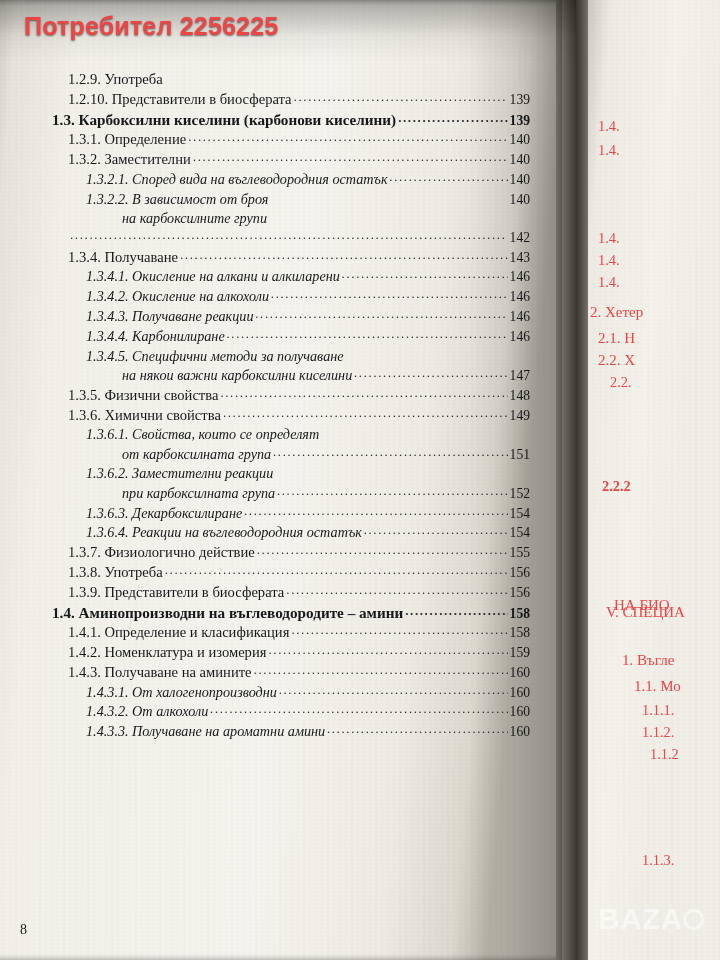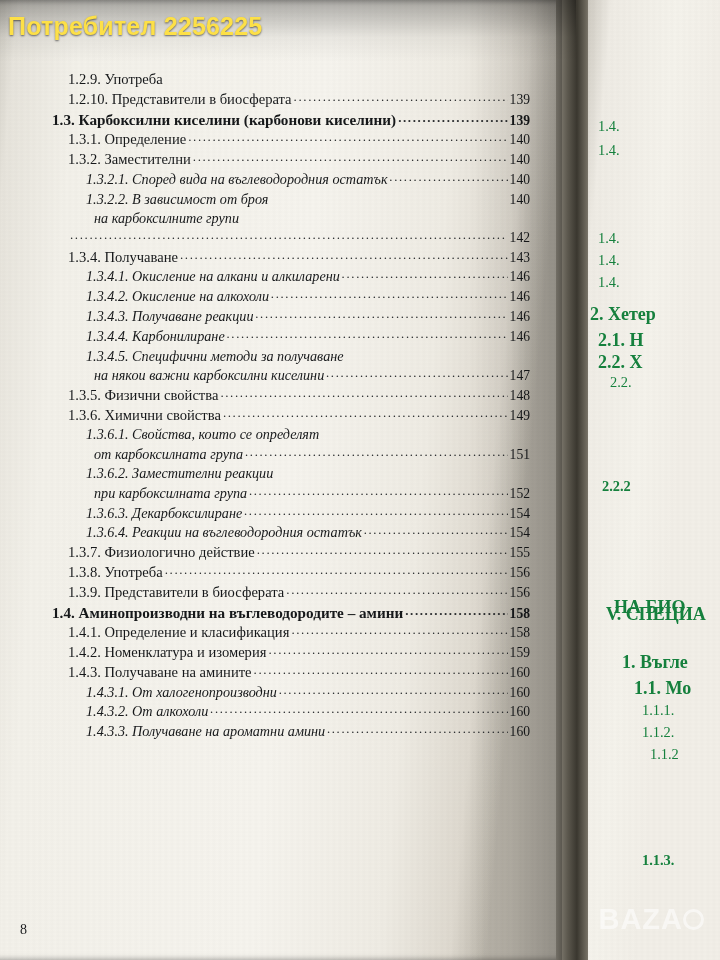--- a/index.html
+++ b/index.html
@@ -58,26 +58,26 @@
     position: absolute;
     inset: 0;
     pointer-events: none;
     background:
       repeating-linear-gradient(0deg, rgba(0,0,0,0.012) 0px, rgba(0,0,0,0) 2px, rgba(0,0,0,0.012) 4px),
       repeating-linear-gradient(90deg, rgba(0,0,0,0.010) 0px, rgba(0,0,0,0) 3px, rgba(0,0,0,0.010) 6px);
   }
   
   .watermark-user {
     position: absolute;
-    left: 8px;
+    left: 24px;
     top: 12px;
     font-family: "Liberation Sans", sans-serif;
     font-size: 25px;
     font-weight: bold;
-    color: #fde047;
+    color: #ef4444;
     text-shadow: 0 1px 2px rgba(0,0,0,0.55);
     letter-spacing: 0.2px;
     z-index: 40;
   }
   .watermark-bazar {
     position: absolute;
     right: 16px;
     bottom: 24px;
     font-family: "Liberation Sans", sans-serif;
     font-size: 29px;
@@ -128,32 +128,32 @@
     flex: 0 0 auto;
     text-align: right;
     font-size: 13.6px;
   }
   
   .lvl-h2 { margin-left: 0px; font-weight: bold; font-size: 15.2px; }
   .lvl-h2 .page-no { font-weight: bold; }
   .lvl-3 { margin-left: 16px; }
   .lvl-4 { margin-left: 34px; font-style: italic; font-size: 14.2px; }
   .lvl-4 .page-no { font-style: normal; }
-  .cont { margin-left: 42px; font-style: italic; font-size: 14.2px; }
+  .cont { margin-left: 70px; font-style: italic; font-size: 14.2px; }
   .cont .page-no { font-style: normal; }
   .noleader .leader { visibility: hidden; }
   
   .rfrag {
     position: absolute;
-    color: #15803d;
+    color: #ef4444;
     font-size: 14.4px;
     white-space: nowrap;
     z-index: 20;
   }
-  .rfrag.bold { font-weight: bold; font-size: 18px; }
+  .rfrag.bold { font-weight: normal; font-size: 15px; }
   .folio {
     position: absolute;
     left: 20px;
     bottom: 22px;
     font-size: 14px;
     color: #1a1c1e;
     font-family: "Liberation Serif", serif;
     z-index: 25;
   }
   
@@ -373,21 +373,21 @@
       <div class="rfrag bold" style="top: 352px; left: 10px;">2.2. Х</div>
       <div class="rfrag" style="top: 374px; left: 22px;">2.2.</div>
       <div class="rfrag" style="top: 478px; left: 14px; font-weight: bold;">2.2.2</div>
       <div class="rfrag bold" style="top: 604px; left: 18px;">V. СПЕЦИА</div>
       <div class="rfrag bold" style="top: 597px; left: 26px;">НА БИО</div>
       <div class="rfrag bold" style="top: 652px; left: 34px;">1. Въгле</div>
       <div class="rfrag bold" style="top: 678px; left: 46px;">1.1. Мо</div>
       <div class="rfrag" style="top: 702px; left: 54px;">1.1.1.</div>
       <div class="rfrag" style="top: 724px; left: 54px;">1.1.2.</div>
       <div class="rfrag" style="top: 746px; left: 62px;">1.1.2</div>
-      <div class="rfrag" style="top: 852px; left: 54px; font-weight: bold;">1.1.3.</div>
+      <div class="rfrag" style="top: 852px; left: 54px;">1.1.3.</div>
     </div>
 
   <div class="curve-shade"></div>
   <div class="top-shade"></div>
 
   <div class="folio">8</div>
 
   <div class="watermark-user">Потребител 2256225</div>
   <div class="watermark-bazar">BAZA<span class="ring"></span></div>
 

